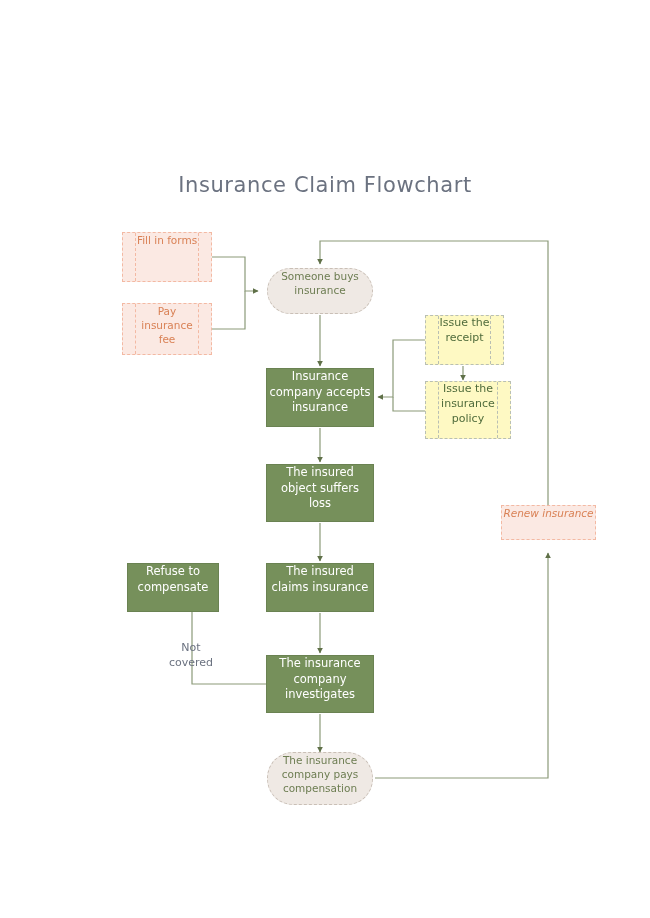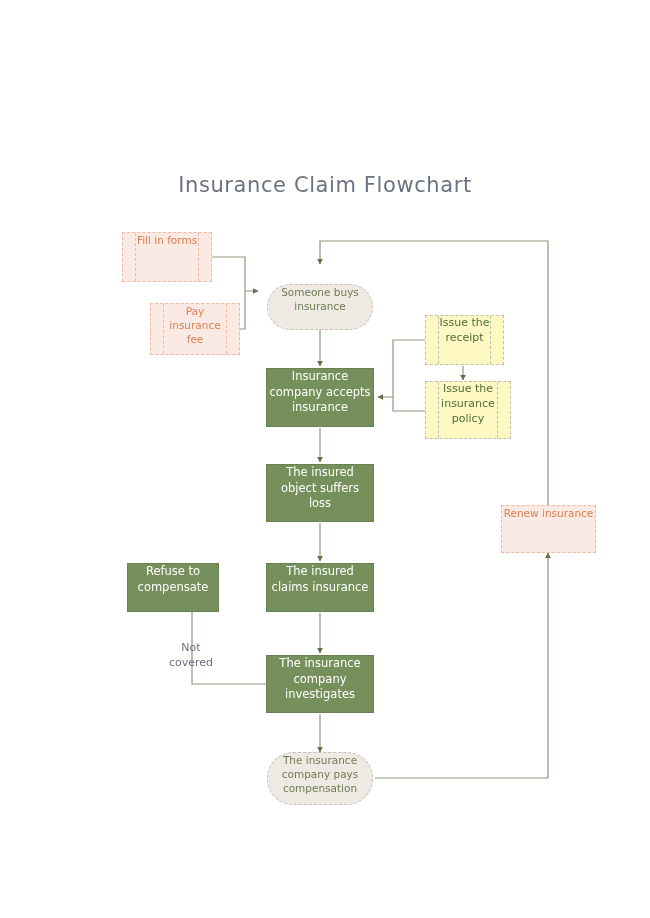--- a/index.html
+++ b/index.html
@@ -162,27 +162,27 @@
       <path d="M 375 778 L 548 778 L 548 553" marker-end="url(#arrow)"></path>
 
       <path d="M 548 505 L 548 241 L 320 241 L 320 264" marker-end="url(#arrow)"></path>
     </g>
   </svg>
 
   <div class="node pink ruled" style="left:122px; top:232px; width:90px; height:50px;">
     <span>Fill in forms</span>
   </div>
 
-  <div class="node pink ruled" style="left:122px; top:303px; width:90px; height:52px;margin-left:28px;">
+  <div class="node pink ruled" style="left:122px; top:303px; width:90px; height:52px;">
     <span>Pay
 insurance
 fee</span>
   </div>
 
-  <div class="node stadium" style="left:267px; top:268px; width:106px; height:46px;margin-top:16px;">
+  <div class="node stadium" style="left:267px; top:268px; width:106px; height:46px;">
     <span>Someone buys
 insurance</span>
   </div>
 
   <div class="node green" style="left:266px; top:368px; width:108px; height:59px;">
     <span>Insurance
 company accepts
 insurance</span>
   </div>
 
@@ -218,20 +218,20 @@
 company
 investigates</span>
   </div>
 
   <div class="node stadium" style="left:267px; top:752px; width:106px; height:53px;">
     <span>The insurance
 company pays
 compensation</span>
   </div>
 
-  <div class="node pink" style="left:501px; top:505px; width:95px; height:48px;">
+  <div class="node pink" style="left:501px; top:505px; width:95px; height:35px;font-style:italic;">
     <span>Renew insurance</span>
   </div>
 
   <div class="edge-label" style="left:148px; top:641px; width:86px;">Not
 covered</div>
 
 </div>
 
 </body></html>

